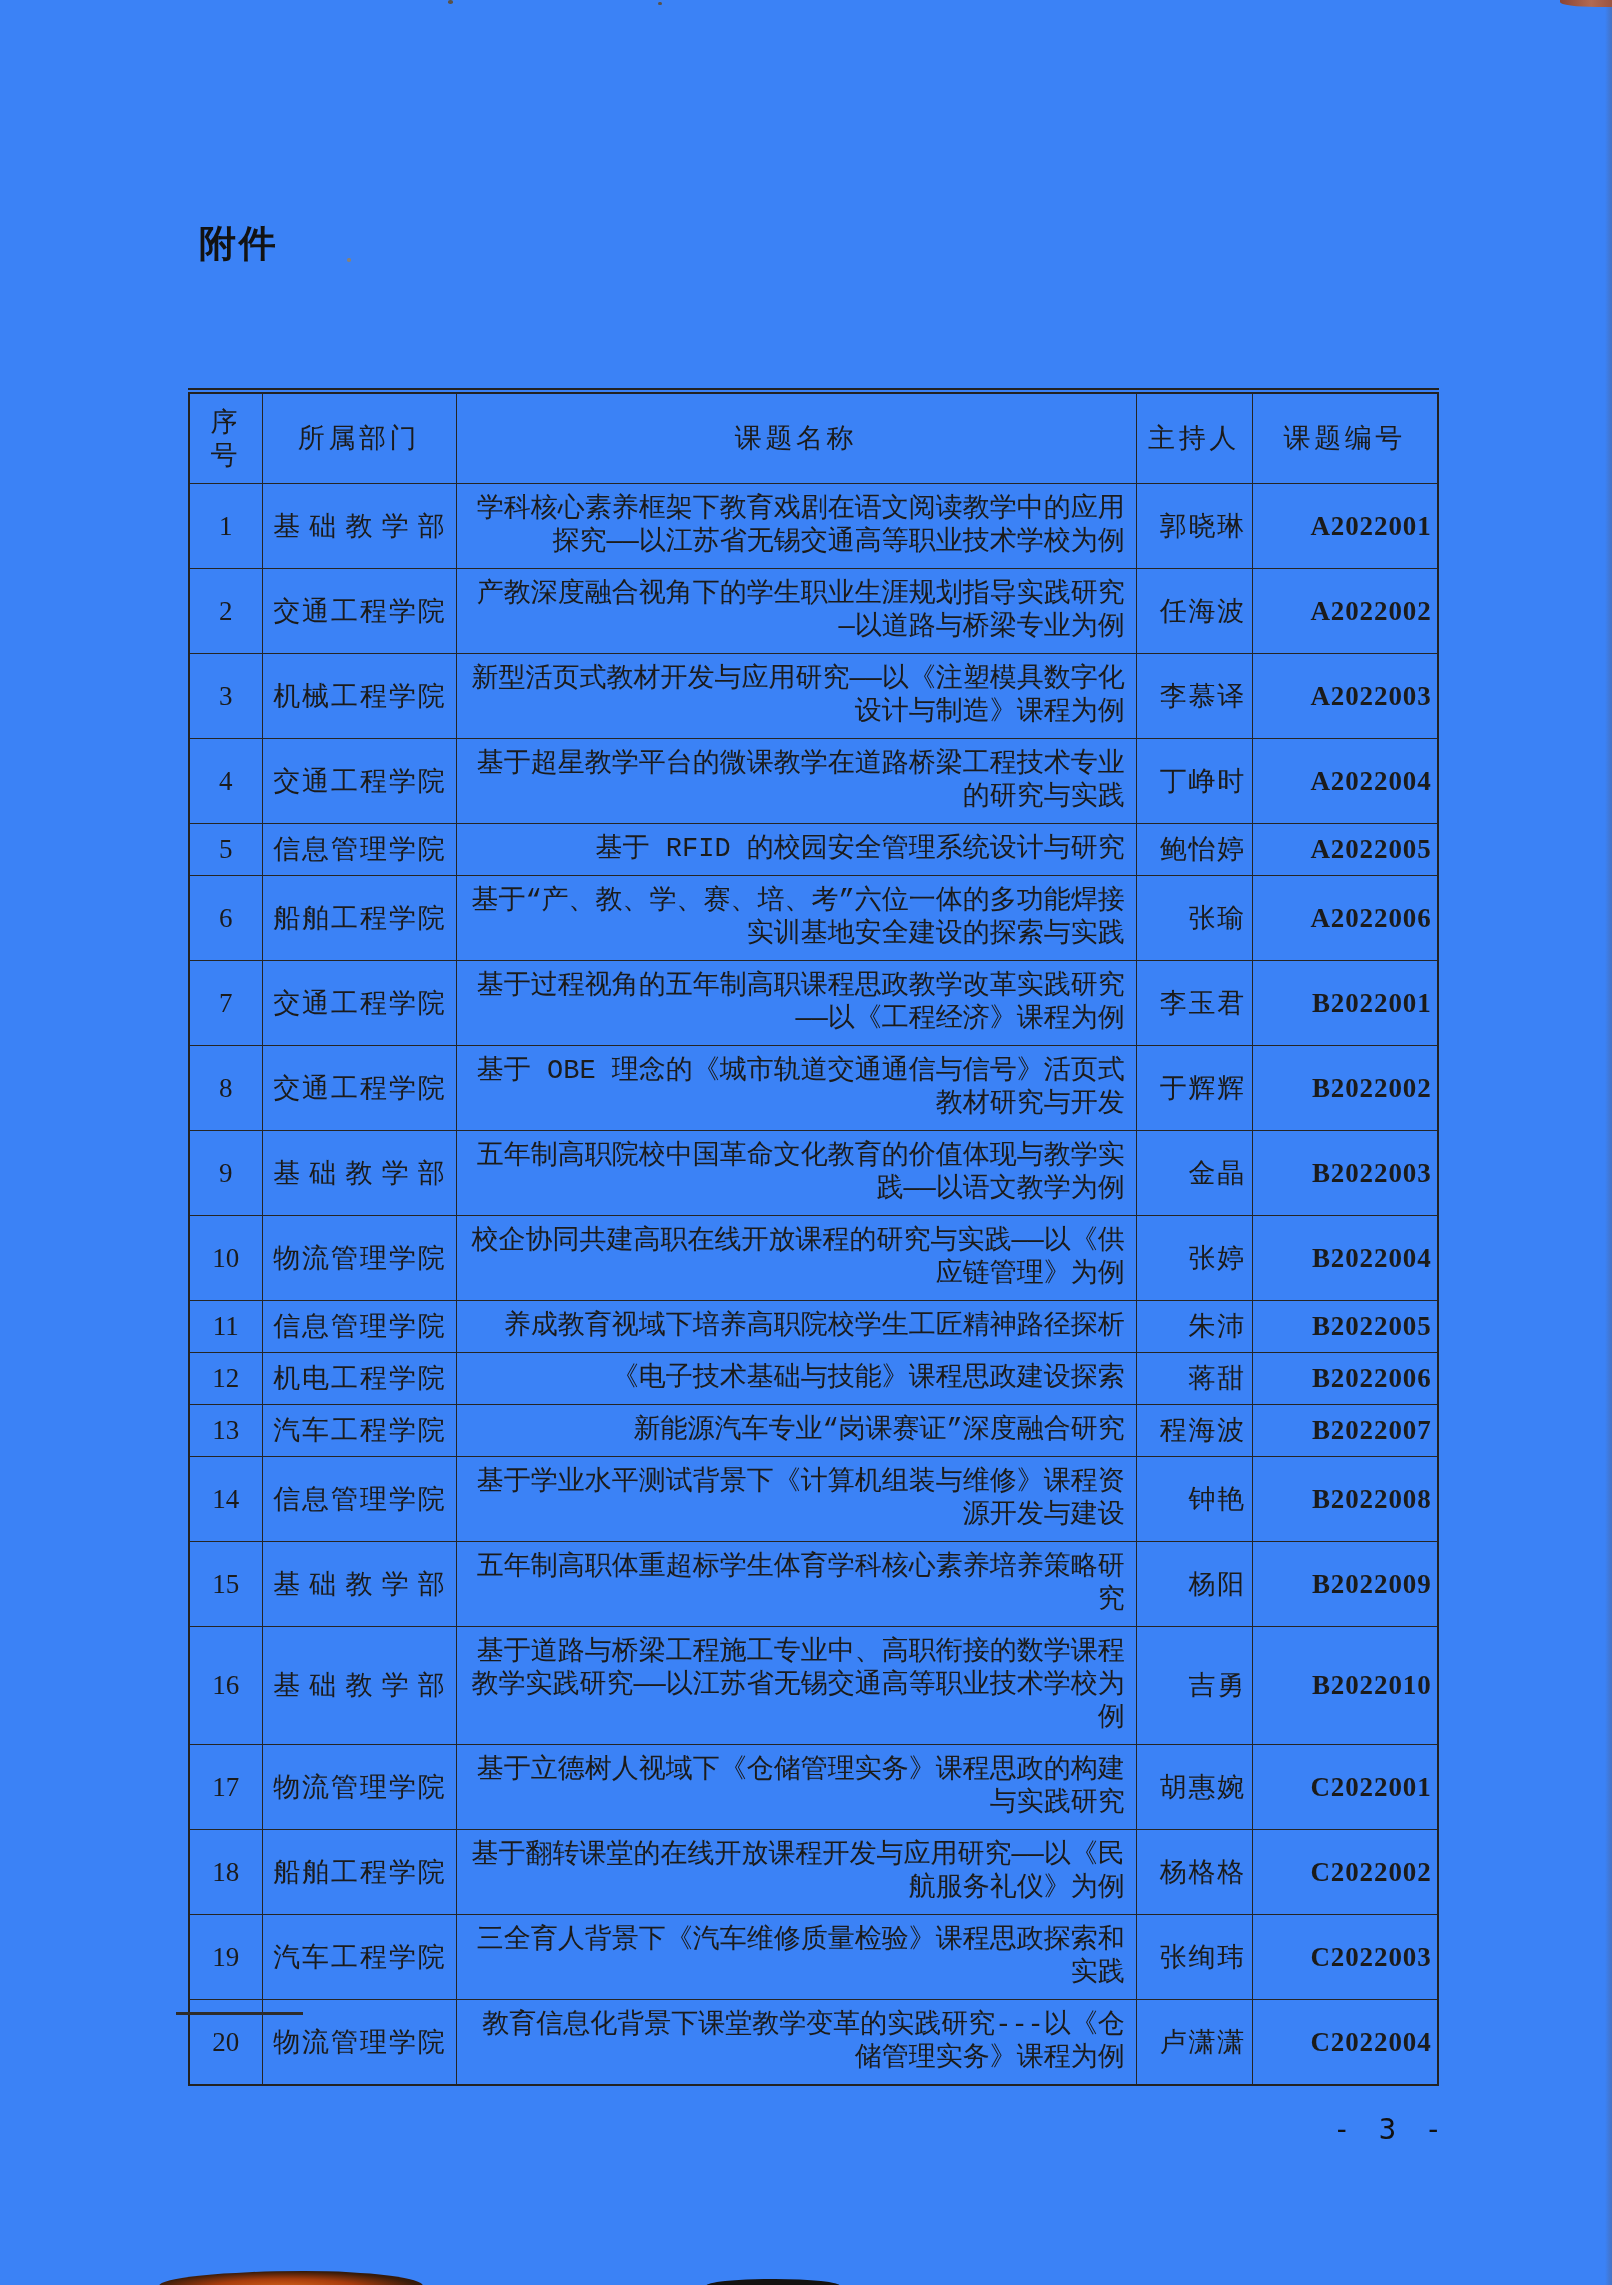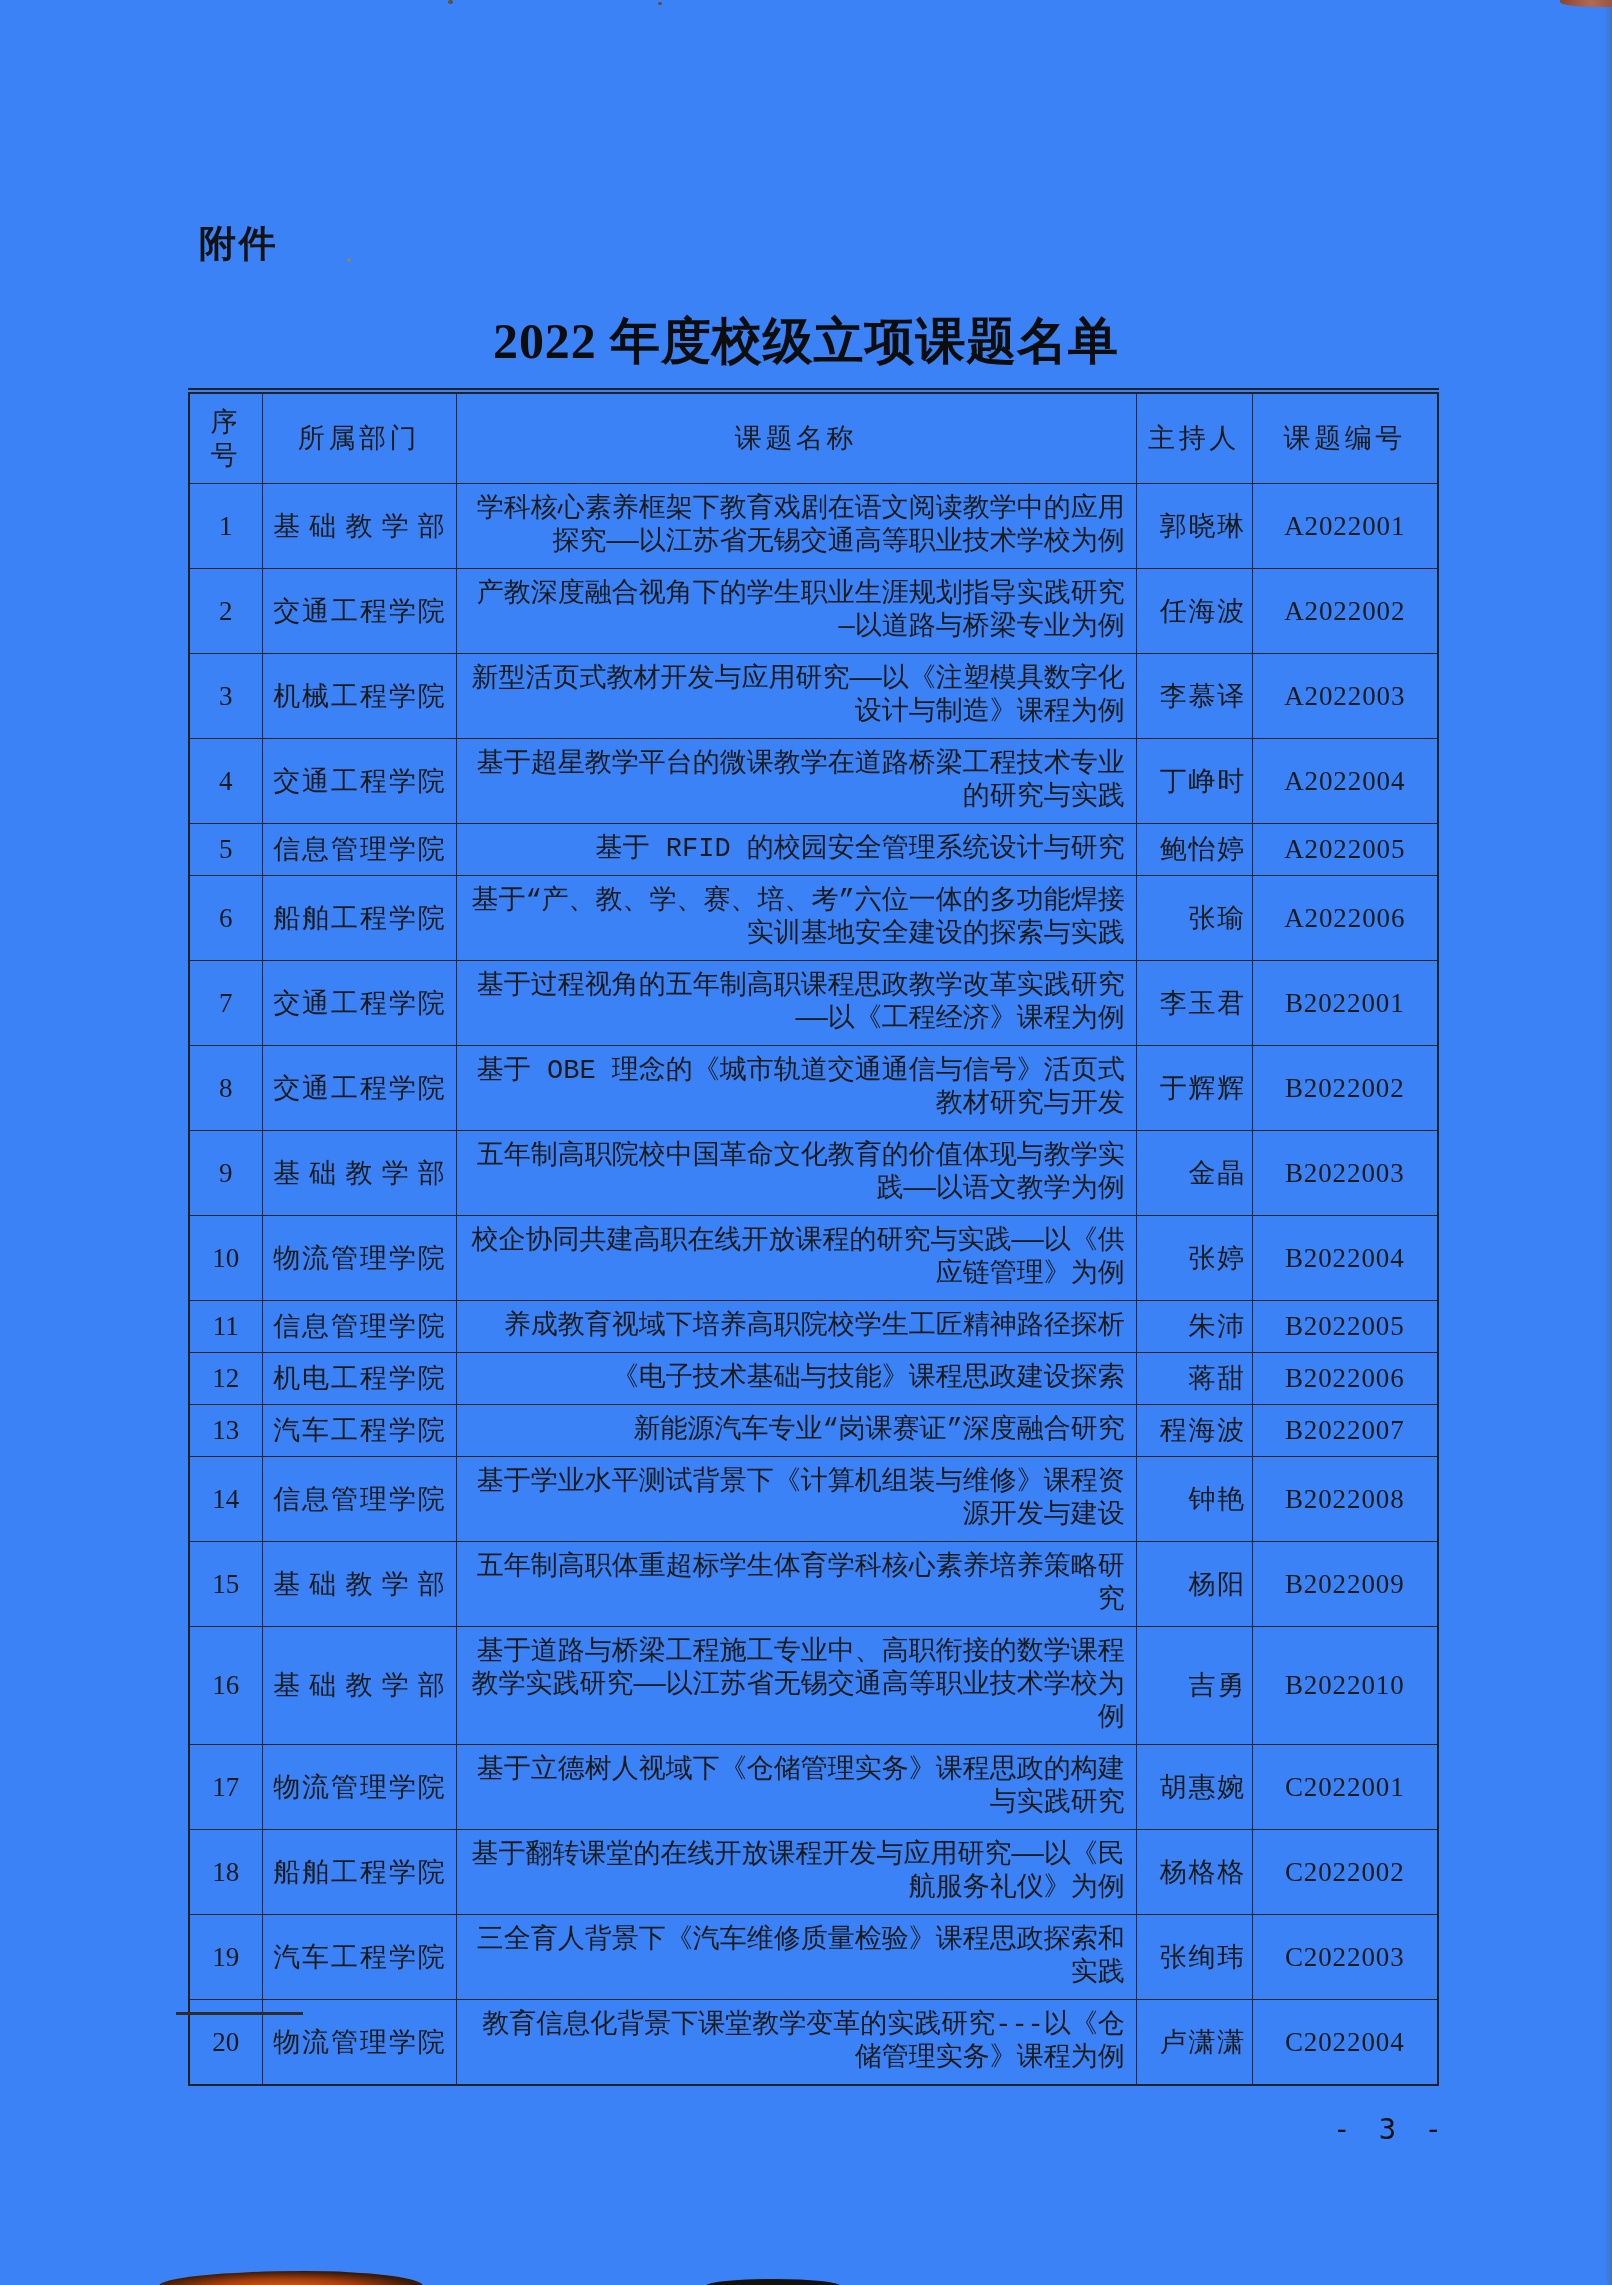--- a/index.html
+++ b/index.html
@@ -48,23 +48,24 @@
   th.th-leader { padding: 0 23px; letter-spacing: 1.8px; }
   th.th-code { letter-spacing: 5.4px; }
   td.col-no { text-align: center; padding: 7.2px 3.6px; }
   td.col-dept {
     text-align: justify; text-align-last: justify;
     padding: 8px 10.7px;
   }
   td.col-topic { text-align: right; padding: 9px 10.7px 9px 12.5px; font-family: Liberation Mono, monospace; }
   td.col-leader { text-align: right; letter-spacing: 1.8px; padding: 7.2px 5.4px; }
   td.col-code {
-    text-align: center; padding: 7.2px 5.4px;
+    text-align: right; padding: 7.2px 5.4px;
     font-family: "Liberation Serif", "DejaVu Serif", serif;
     letter-spacing: 0.9px;
+    font-weight: bold;
   }
   .page-number {
     position: absolute; left: 1333px; top: 2112px;
     font-size: 29px; letter-spacing: 5.4px; color: #111;
     font-family: "DejaVu Sans Mono", "Liberation Mono", monospace;
   }
   
   .scan-edge-right {
     position: absolute; right: 0; top: 0; width: 7.2px; height: 100%;
     background: linear-gradient(to right, rgba(90,70,60,0), rgba(90,70,60,0.28));
@@ -93,21 +94,20 @@
   .speck-b { left: 658px; top: 1.8px; width: 3.6px; height: 3.6px; }
   .speck-c { left: 347px; top: 258px; width: 3.6px; height: 3.6px; background: #8a8276; }
 </style>
 </head>
 <body>
 
 <div class="page">
 
   <div class="attachment-label">附件</div>
 
-  <div class="page-title">2022 年度校级立项课题名单</div>
 
   <table class="projects">
     <colgroup>
       <col style="width:73px">
       <col style="width:194px">
       <col style="width:680px">
       <col style="width:116px">
       <col style="width:186px">
     </colgroup>
     <thead>

